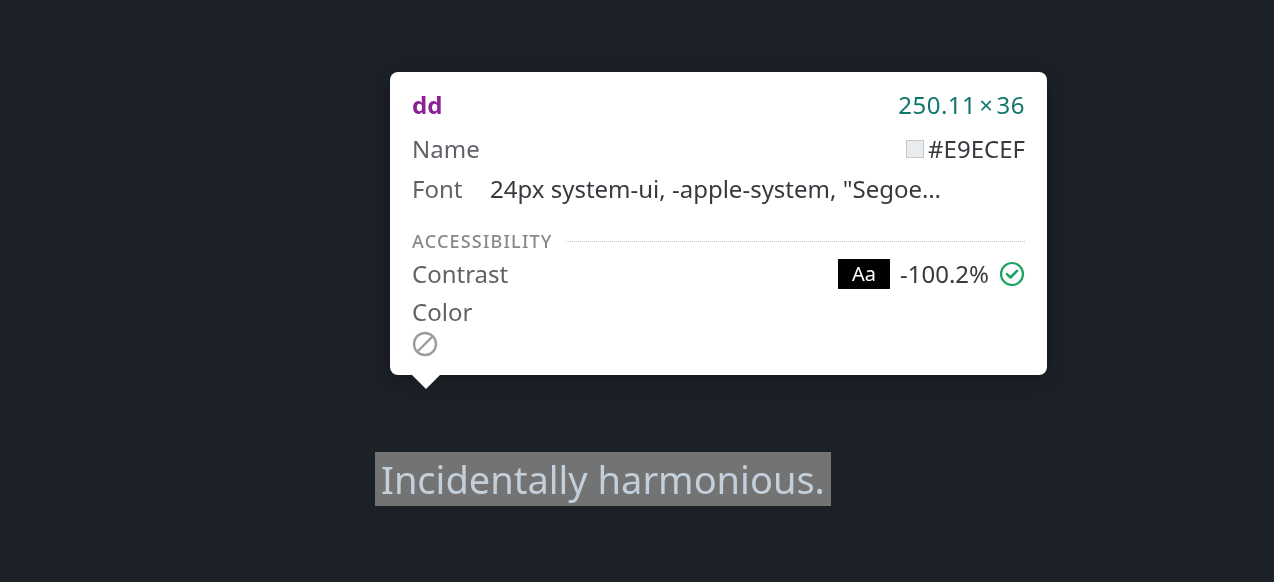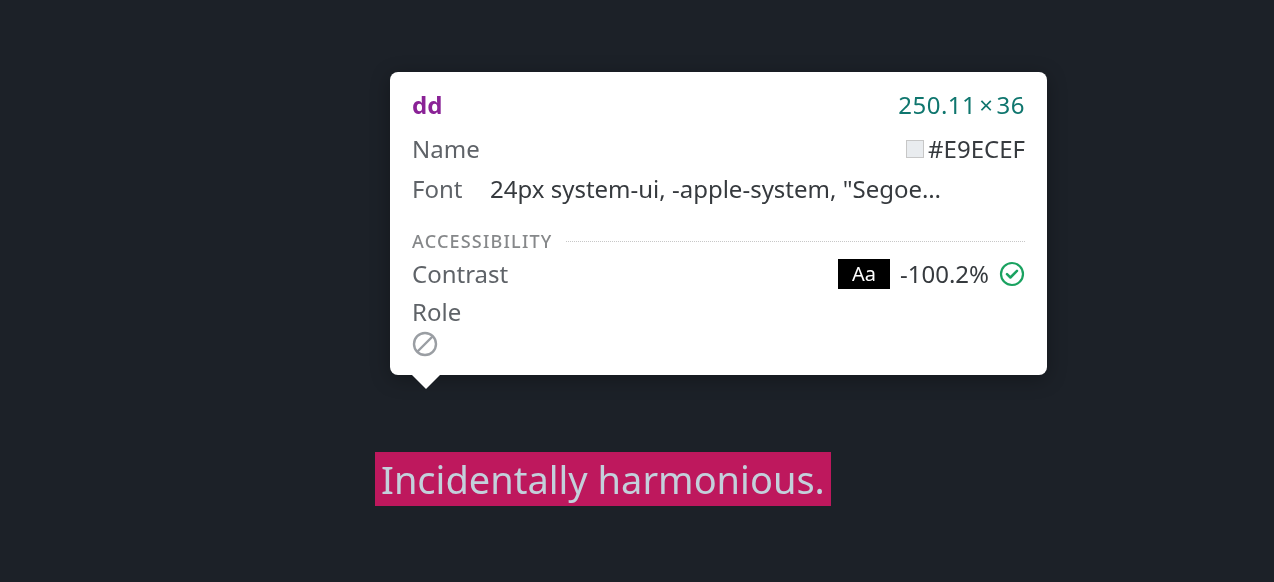--- a/index.html
+++ b/index.html
@@ -14,21 +14,21 @@
       font-family: system-ui, -apple-system, "Segoe UI", Roboto, sans-serif;
       position: relative;
       overflow: hidden;
     }
     .highlighted-text {
       position: absolute;
       left: 375px;
       top: 452px;
       font-size: 38px;
       color: #c3d0db;
-      background: #be185d;
+      background: #737373;
       padding: 0 6px;
       line-height: 54px;
       text-align: right;
     }
     .tooltip {
       position: absolute;
       left: 390px;
       top: 72px;
       width: 657px;
       background: #ffffff;
@@ -232,21 +232,21 @@
       <span class="contrast-value">-100.2%</span>
       <svg class="check-icon" viewBox="0 0 26 26">
         <circle cx="13" cy="13" r="11"></circle>
         <path d="M8 13.2 L11.4 16.5 L18 9.8"></path>
       </svg>
     </span>
   </div>
 
 
   <div class="a11y-row">
-    <span class="a11y-label">Role</span>
+    <span class="a11y-label">Color</span>
   </div>
 
   <div class="a11y-row">
     <svg class="ban-icon" viewBox="0 0 26 26">
       <circle cx="13" cy="13" r="11"></circle>
       <line x1="5.5" y1="20.5" x2="20.5" y2="5.5"></line>
     </svg>
   </div>
 
 </div>

